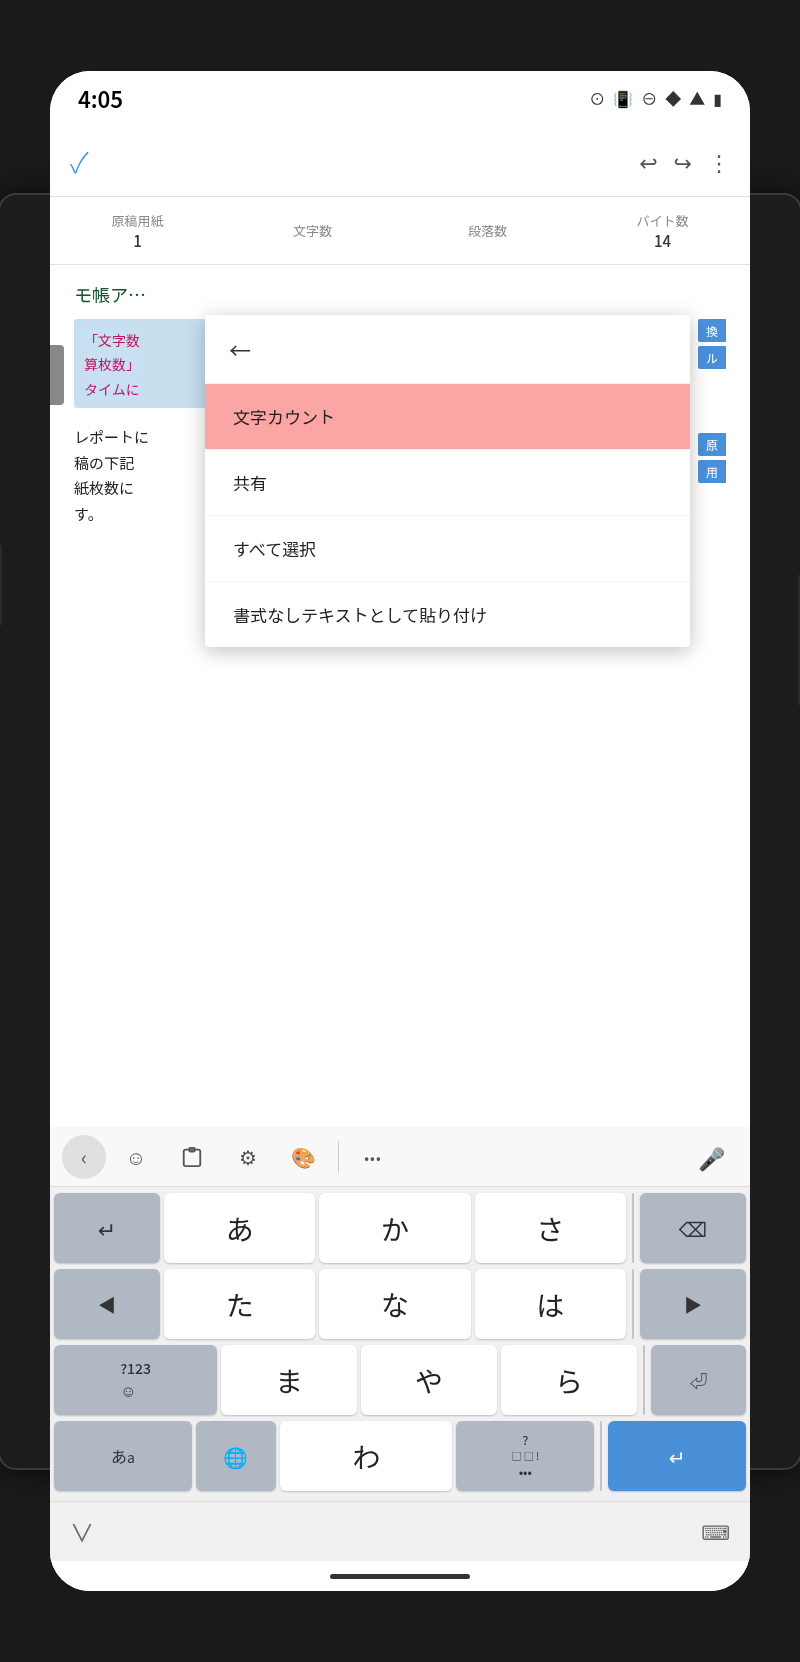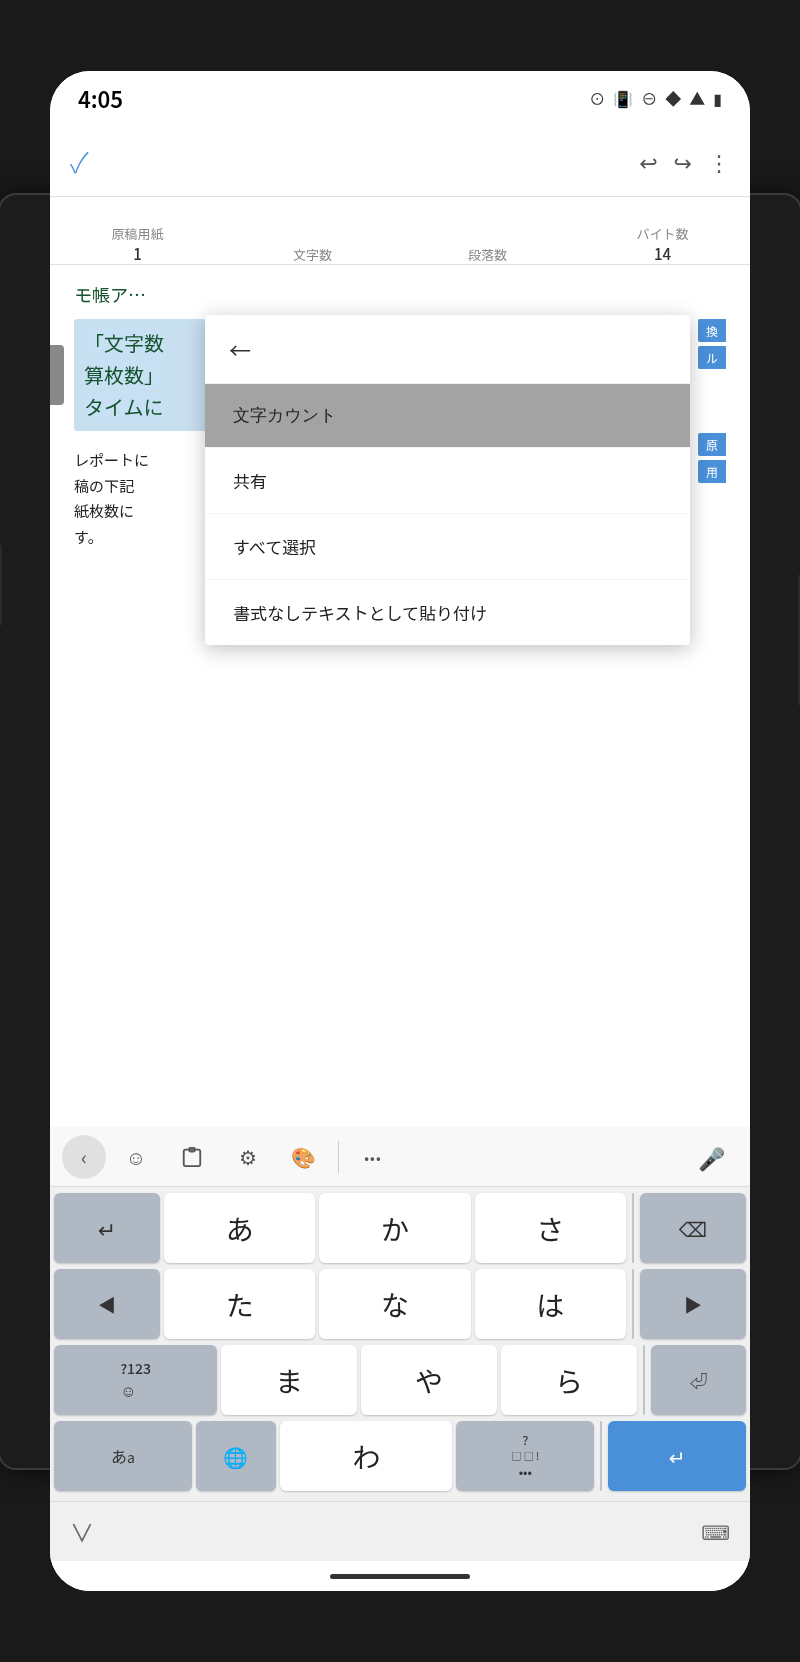--- a/index.html
+++ b/index.html
@@ -115,21 +115,21 @@
       cursor: pointer;
     }
     .toolbar-btn.active {
       color: #555;
     }
     
     .stats-row {
       height: 68px;
       background: #fff;
       display: flex;
-      align-items: flex-end;
+      align-items: center;
       border-bottom: 1px solid #e0e0e0;
       flex-shrink: 0;
     }
     .stat-item {
       flex: 1;
       text-align: center;
     }
     .stat-label {
       font-size: 13px;
       color: #888;
@@ -148,22 +148,22 @@
       overflow: hidden;
     }
     .doc-title {
       font-size: 18px;
       color: #14532d;
       margin-bottom: 12px;
     }
     .doc-highlight {
       background: #c8e0f4;
       display: inline;
-      font-size: 20px;
-      color: #14532d;
+      font-size: 14px;
+      color: #be185d;
       line-height: 1.6;
       text-align: center;
     }
     .doc-text {
       font-size: 15px;
       color: #222;
       line-height: 1.7;
       margin-top: 16px;
     }
     .dropdown-menu {
@@ -189,22 +189,21 @@
       padding: 20px 28px;
       font-size: 17px;
       color: #222;
       cursor: pointer;
       border-bottom: 1px solid #f5f5f5;
     }
     .dropdown-item:last-child {
       border-bottom: none;
     }
     .dropdown-item.selected {
-      background: #a3a3a3;
-      font-family: Liberation Mono, monospace;
+      background: #fca5a5;
     }
     
     .keyboard-area {
       background: #f0f0f0;
       flex-shrink: 0;
     }
     .keyboard-toolbar {
       height: 60px;
       background: #f8f8f8;
       display: flex;

